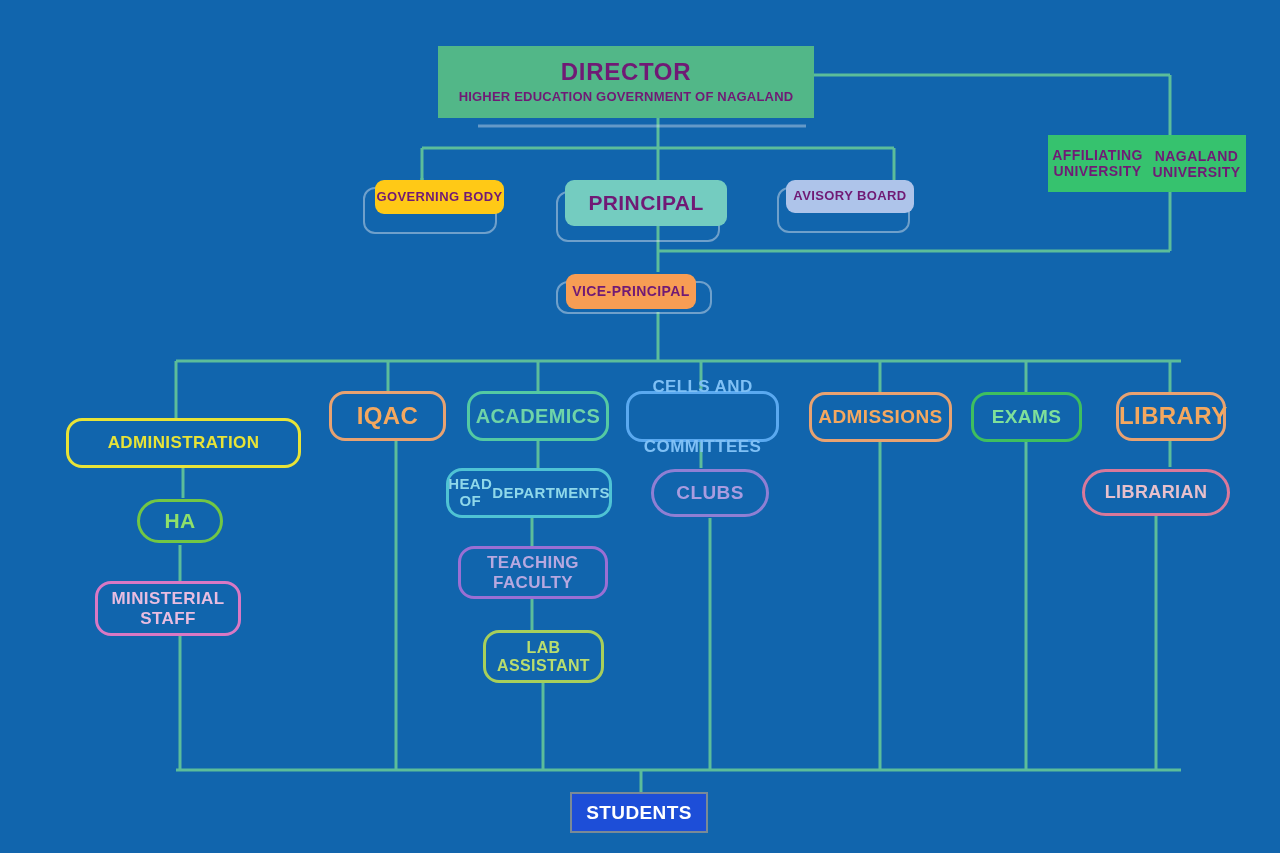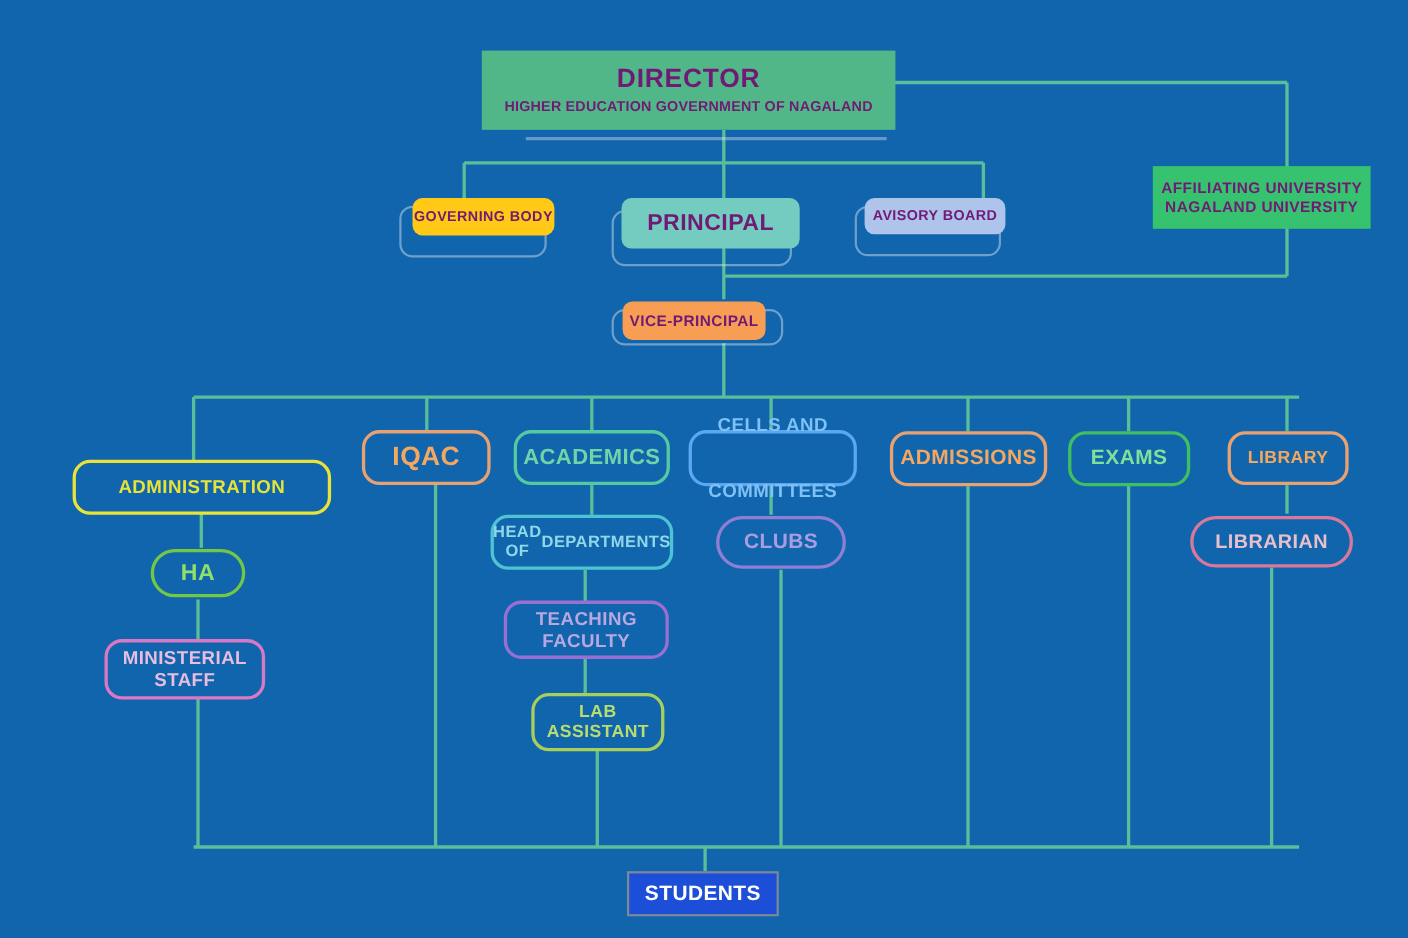--- a/index.html
+++ b/index.html
@@ -109,21 +109,21 @@
   <div class="ghost" style="left:363px;top:187px;width:134px;height:47px;"></div>
   <div class="ghost" style="left:556px;top:191px;width:164px;height:51px;"></div>
   <div class="ghost" style="left:777px;top:187px;width:133px;height:46px;"></div>
   <div class="ghost" style="left:556px;top:281px;width:156px;height:33px;"></div>
 
   <div class="node filled" style="left:438px;top:46px;width:376px;height:72px;background:#52b788;flex-direction:column;justify-content:center;">
     <span class="lbl" style="font-size:24px;letter-spacing:.7px;">DIRECTOR</span>
     <span class="lbl" style="font-size:13px;margin-top:4px;letter-spacing:.2px;">HIGHER EDUCATION GOVERNMENT OF NAGALAND</span>
   </div>
 
-  <div class="node filled" style="left:1048px;top:135px;width:198px;height:57px;background:#36c26e;flex-direction:column;font-size:14px;margin-top:16px;">
+  <div class="node filled" style="left:1048px;top:135px;width:198px;height:57px;background:#36c26e;flex-direction:row;font-size:14px;">
     <span class="lbl">AFFILIATING UNIVERSITY</span>
     <span class="lbl" style="margin-top:2px;">NAGALAND UNIVERSITY</span>
   </div>
 
   <div class="node filled" style="left:375px;top:180px;width:129px;height:34px;background:#ffc916;border-radius:9px;font-size:13px;">
     <span class="lbl">GOVERNING BODY</span>
   </div>
 
   <div class="node filled" style="left:565px;top:180px;width:162px;height:46px;background:#74ccc0;border-radius:9px;font-size:21px;">
     <span class="lbl">PRINCIPAL</span>
@@ -183,21 +183,21 @@
   </div>
 
   <div class="node outline" style="left:809px;top:392px;width:143px;height:50px;border-color:#e8a271;color:#f4a85f;font-size:19px;">
     <span class="lbl">ADMISSIONS</span>
   </div>
 
   <div class="node outline" style="left:971px;top:392px;width:111px;height:50px;border-color:#3fbf5f;color:#7fe09a;font-size:19px;">
     <span class="lbl">EXAMS</span>
   </div>
 
-  <div class="node outline" style="left:1116px;top:392px;width:110px;height:49px;border-color:#e8a271;color:#f4a85f;font-size:16px;">
+  <div class="node outline" style="left:1116px;top:392px;width:110px;height:49px;border-color:#e8a271;color:#f4a85f;font-size:24px;">
     <span class="lbl">LIBRARY</span>
   </div>
 
   <div class="node outline" style="left:1082px;top:469px;width:148px;height:47px;border-color:#d9789a;color:#e8c0cc;font-size:18px;border-radius:24px;">
     <span class="lbl">LIBRARIAN</span>
   </div>
 
   <div class="node" style="left:570px;top:792px;width:138px;height:41px;background:#1d4ed8;border:2px solid #7a8a96;color:#ffffff;font-size:19px;font-weight:bold;justify-content:center;">
     <span class="lbl">STUDENTS</span>
   </div>

